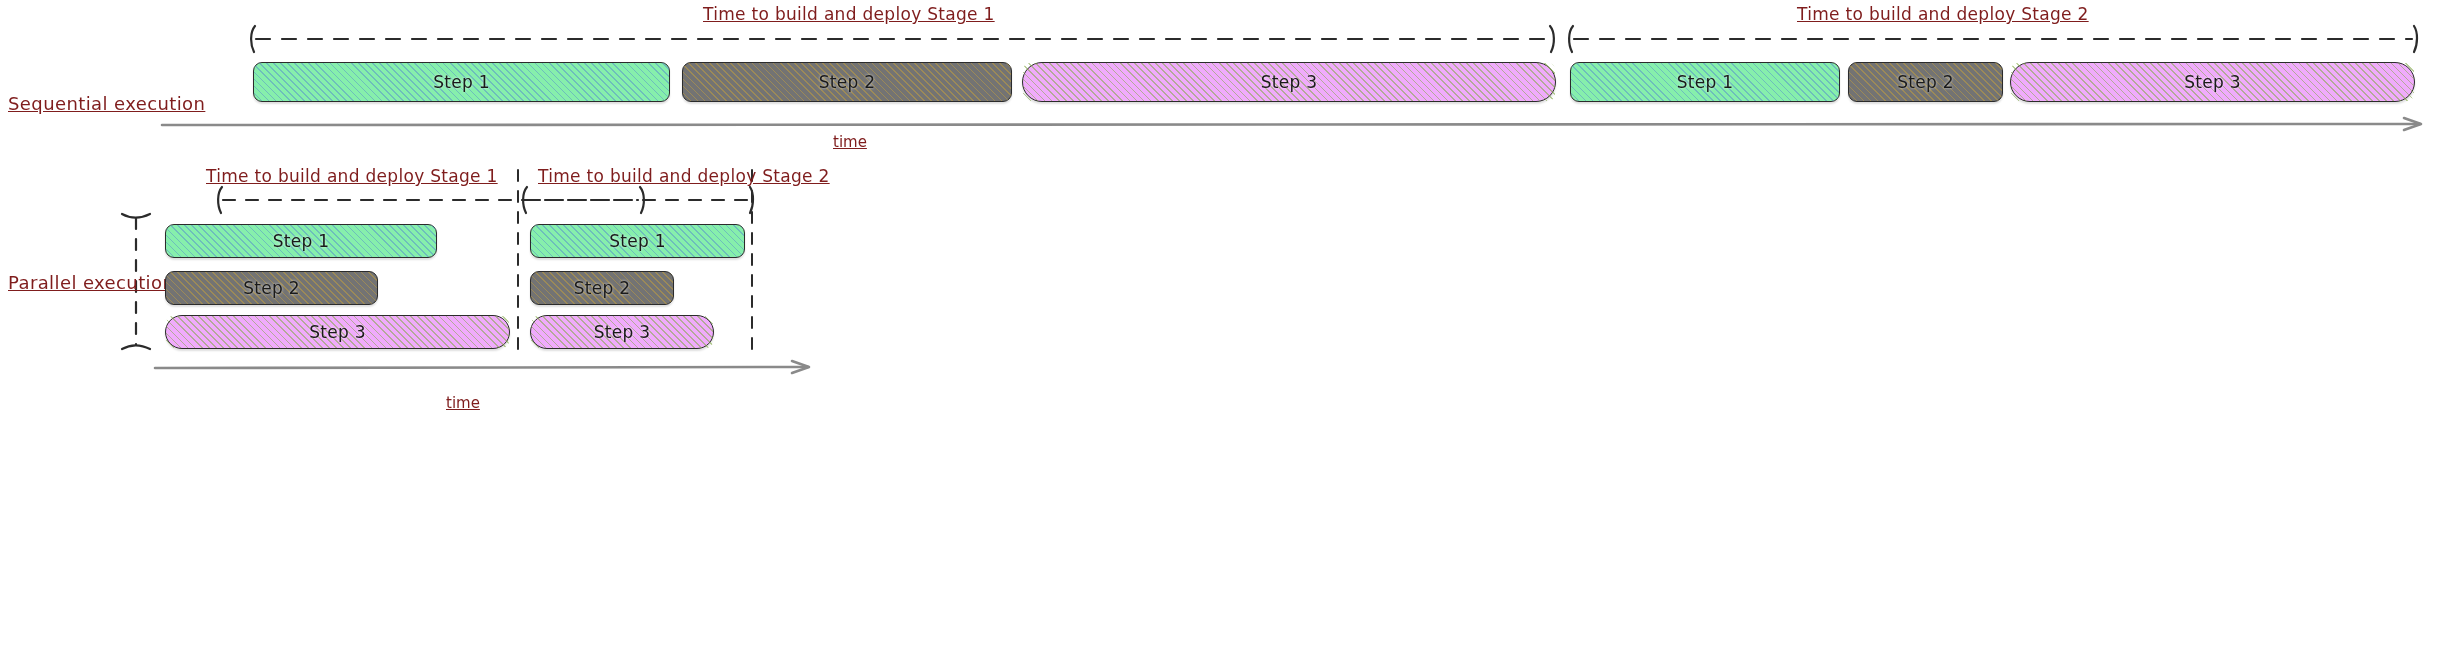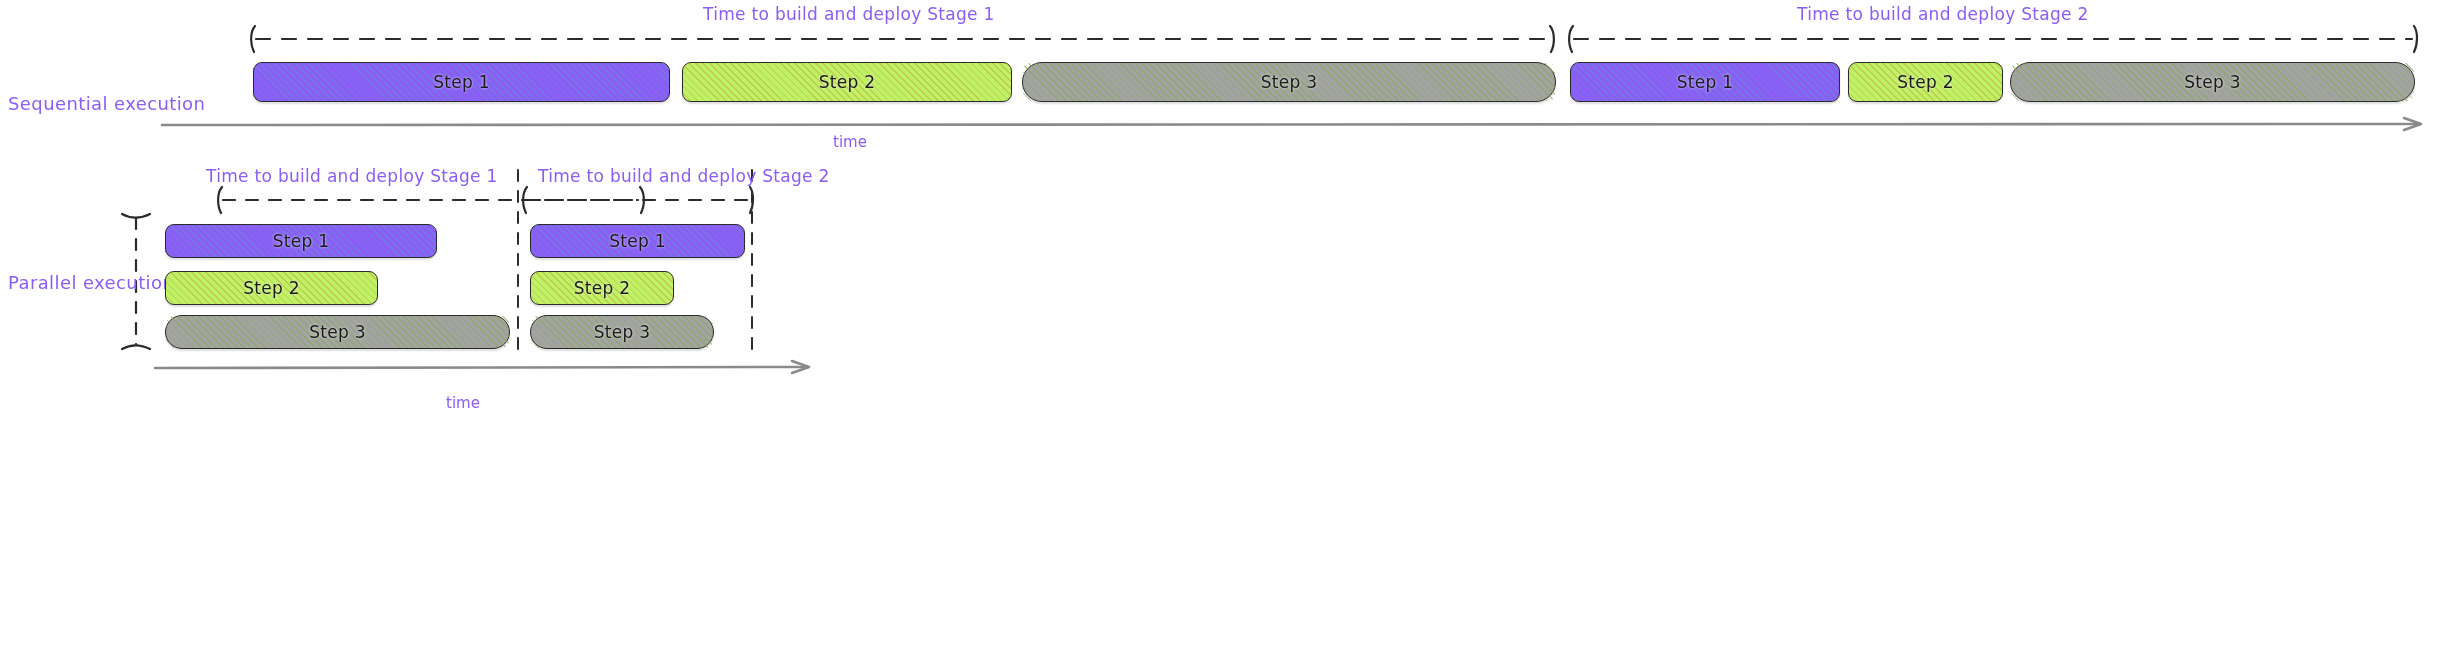--- a/index.html
+++ b/index.html
@@ -2,39 +2,39 @@
 <html><head>
 <meta charset="utf-8">
 <title>Sequential vs Parallel execution diagram</title>
 <style>
   html,body{margin:0;padding:0;background:#ffffff;}
   body{width:2437px;height:648px;position:relative;overflow:hidden;
        font-family:"DejaVu Sans","Liberation Sans",sans-serif;color:#1a1a1a;}
   #stage{position:absolute;left:0;top:0;width:2437px;height:648px;}
   svg#canvas{position:absolute;left:0;top:0;width:2437px;height:648px;}
 
-  .txt{position:absolute;white-space:nowrap;color:#8b5cf6;}
+  .txt{position:absolute;white-space:nowrap;color:#7f1d1d;text-decoration:underline;}
   .row-label{font-size:18px;letter-spacing:.4px;}
   .span-label{font-size:17px;letter-spacing:.3px;}
   .axis-label{font-size:15px;}
   .bar-label{font-size:17px;letter-spacing:.3px;}
 
   .bar{position:absolute;border:1.6px solid #2b2b2b;border-radius:9px;
        box-sizing:border-box;display:flex;align-items:center;justify-content:center;
        box-shadow:0 2px 2px rgba(0,0,0,.13);}
   .bar .bar-label{position:relative;z-index:3;text-shadow:0 0 3px rgba(255,255,255,.75);}
   .bar .hatch{position:absolute;left:0;top:0;right:0;bottom:0;border-radius:7px;z-index:2;}
 
-  .bar.blue{background:#8b5cf6;}
+  .bar.blue{background:#86efac;}
   .bar.blue .hatch{background:repeating-linear-gradient(45deg,
       rgba(90,150,200,.55) 0 1.2px, rgba(0,0,0,0) 1.2px 5px);}
-  .bar.yellow{background:#bef264;}
+  .bar.yellow{background:#737373;}
   .bar.yellow .hatch{background:repeating-linear-gradient(45deg,
       rgba(196,160,60,.5) 0 1.2px, rgba(0,0,0,0) 1.2px 5px);}
-  .bar.green{background:#a3a3a3;border-radius:20px;}
+  .bar.green{background:#f0abfc;border-radius:20px;}
   .bar.green .hatch{background:repeating-linear-gradient(45deg,
       rgba(130,170,70,.55) 0 1.2px, rgba(0,0,0,0) 1.2px 5px);}
 </style>
 </head>
 <body>
 
 <div id="stage">
 
   <svg id="canvas" viewBox="0 0 2437 648">
     <g stroke="#2b2b2b" fill="none" stroke-linecap="round">

